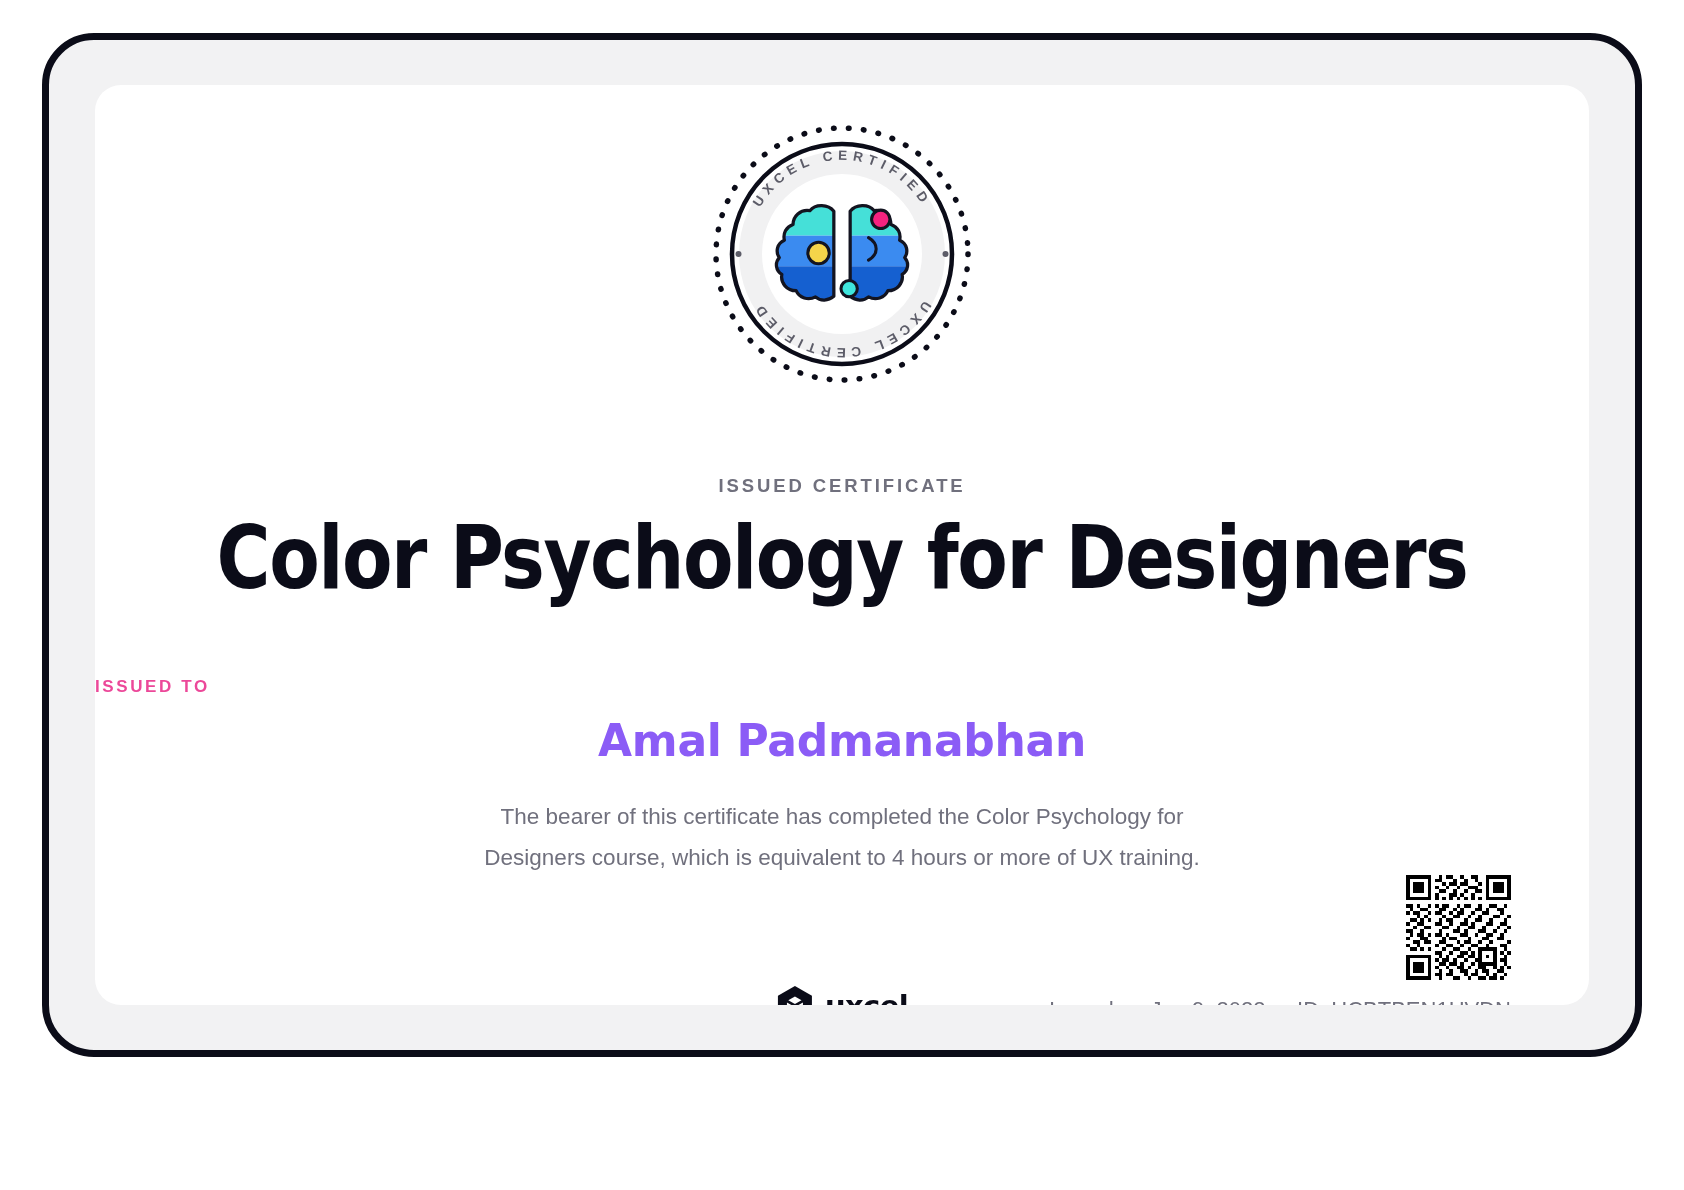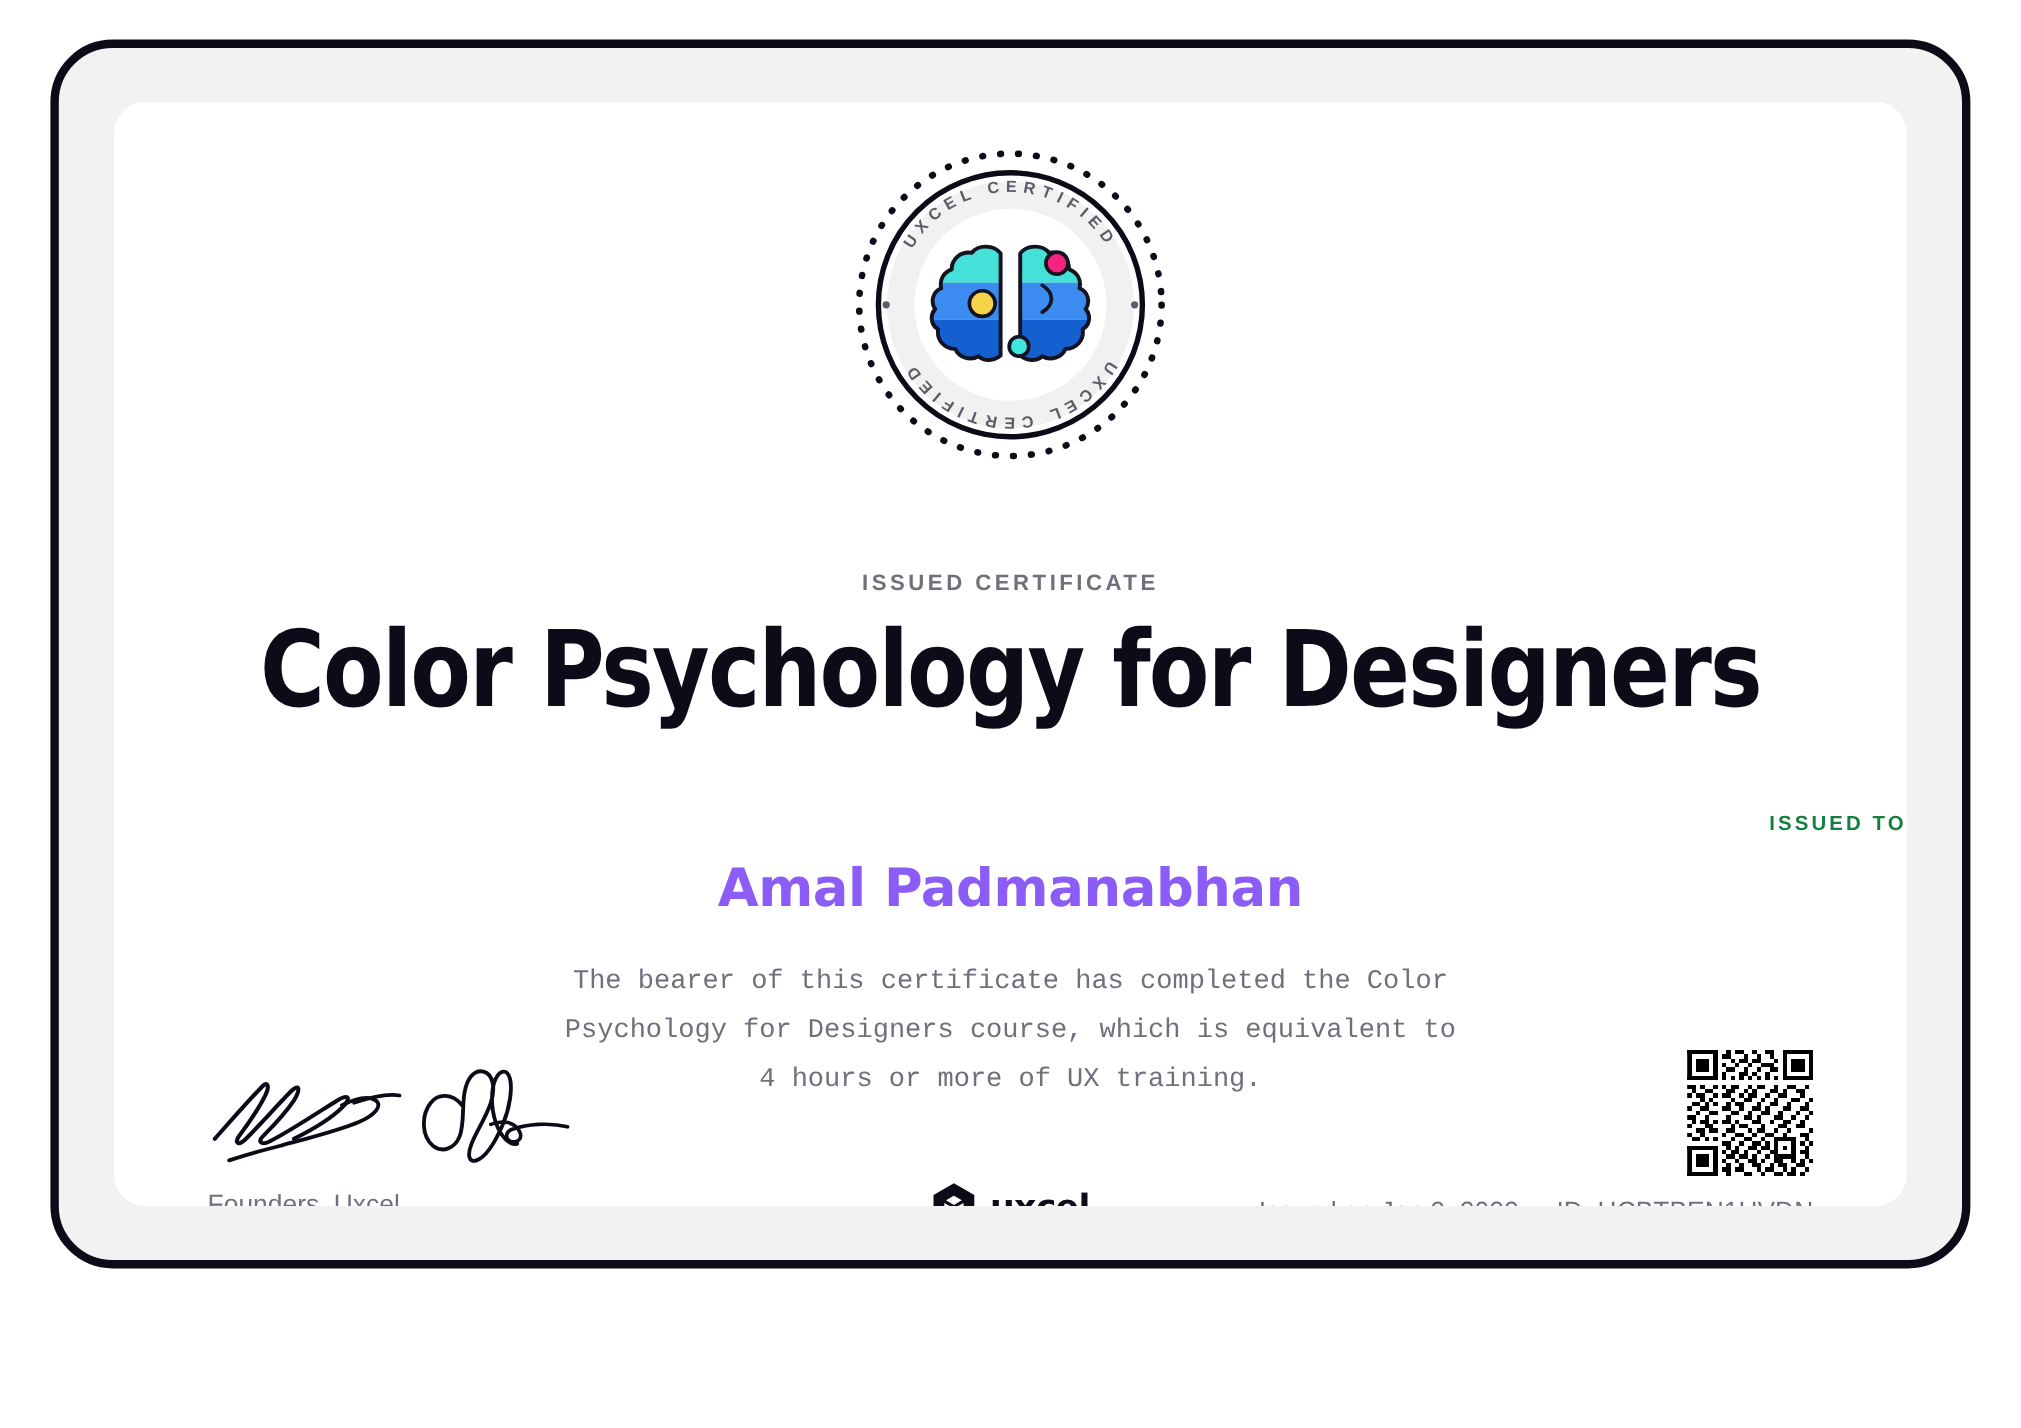--- a/index.html
+++ b/index.html
@@ -82,25 +82,25 @@
     font-family: "DejaVu Sans Condensed", "Liberation Sans Narrow", "Liberation Sans", sans-serif;
     white-space: nowrap;
     transform: scaleX(0.93);
   }
 
   .issued-label {
     position: absolute;
     left: 0;
     right: 0;
     top: 592px;
-    text-align: right;
+    text-align: left;
     font-size: 17px;
     font-weight: 600;
     letter-spacing: 2.6px;
-    color: #15803d;
+    color: #ec4899;
     font-family: "Liberation Sans", sans-serif;
   }
 
   .recipient {
     position: absolute;
     left: 0;
     right: 0;
     top: 630px;
     text-align: center;
     font-size: 44px;
@@ -112,21 +112,21 @@
   .blurb {
     position: absolute;
     left: 50%;
     transform: translateX(-50%);
     top: 712px;
     width: 760px;
     text-align: center;
     font-size: 22.5px;
     line-height: 1.82;
     color: #70707d;
-    font-family: Liberation Mono, monospace;
+    font-family: Liberation Sans, sans-serif;
   }
 
   
   .sig-block {
     position: absolute;
     left: 78px;
     top: 800px;
     width: 330px;
   }
   .sig-art { display: block; }
@@ -271,49 +271,20 @@
 
     <div class="eyebrow">ISSUED CERTIFICATE</div>
 
     <div class="title">Color Psychology for Designers</div>
 
     <div class="issued-label">ISSUED TO</div>
     <div class="recipient">Amal Padmanabhan</div>
 
     <div class="blurb">The bearer of this certificate has completed the Color Psychology for Designers course, which is equivalent to 4 hours or more of UX training.</div>
 
-    <div class="sig-block">
-      <svg class="sig-art" width="310" height="92" viewBox="0 0 310 92">
-        <g fill="none" stroke="#0b0c18" stroke-linecap="round" stroke-linejoin="round">
-
-          <g>
-            <path d="M6 64 C22 46 36 30 46 20 C50 16 52 20 48 28 C42 40 32 54 26 62
-                     C22 68 26 70 32 64 C44 52 58 36 70 24 C76 18 78 22 72 32
-                     C64 44 52 56 46 62 C42 66 44 70 52 66 C68 58 92 42 108 32
-                     C118 26 120 30 112 38 C102 48 84 58 72 64" stroke-width="3.4"></path>
-            <path d="M112 36 C124 30 134 28 140 32 C146 36 140 44 126 50
-                     C110 57 82 64 60 70 C44 74 30 78 18 82" stroke-width="3.2"></path>
-            <path d="M122 34 C134 30 150 26 160 28" stroke-width="3"></path>
-          </g>
-
-          <g>
-            <path d="M212 36 C204 26 192 26 186 34 C178 44 178 62 188 70
-                     C196 76 206 72 210 62 C214 52 212 38 214 26
-                     C216 14 222 6 230 8 C238 10 240 22 236 34
-                     C232 46 224 58 220 68 C216 78 218 84 224 82
-                     C232 79 240 66 246 52 C252 38 254 22 252 14
-                     C250 6 244 6 240 14 C236 22 236 38 240 50
-                     C244 62 252 70 258 68" stroke-width="3.2"></path>
-            <path d="M236 52 C246 48 256 50 260 58 C263 64 258 68 252 66
-                     C248 64 248 58 254 56 C266 52 284 50 300 54" stroke-width="3"></path>
-          </g>
-        </g>
-      </svg>
-      <div class="sig-caption">Founders, Uxcel</div>
-    </div>
 
     <div class="brand">
       <svg width="38" height="42" viewBox="0 0 38 42">
         <path d="M19 1 L36 10.8 L36 31.2 L19 41 L2 31.2 L2 10.8 Z" fill="#0b0c18" rx="4"></path>
         <g fill="#ffffff">
           <path d="M19 11.5 L25.6 15.3 L19 19.1 L12.4 15.3 Z"></path>
           <path d="M11 17.4 L17 20.9 L17 27.9 L11 24.4 Z"></path>
           <path d="M27 17.4 L27 24.4 L21 27.9 L21 20.9 Z"></path>
         </g>
       </svg>

